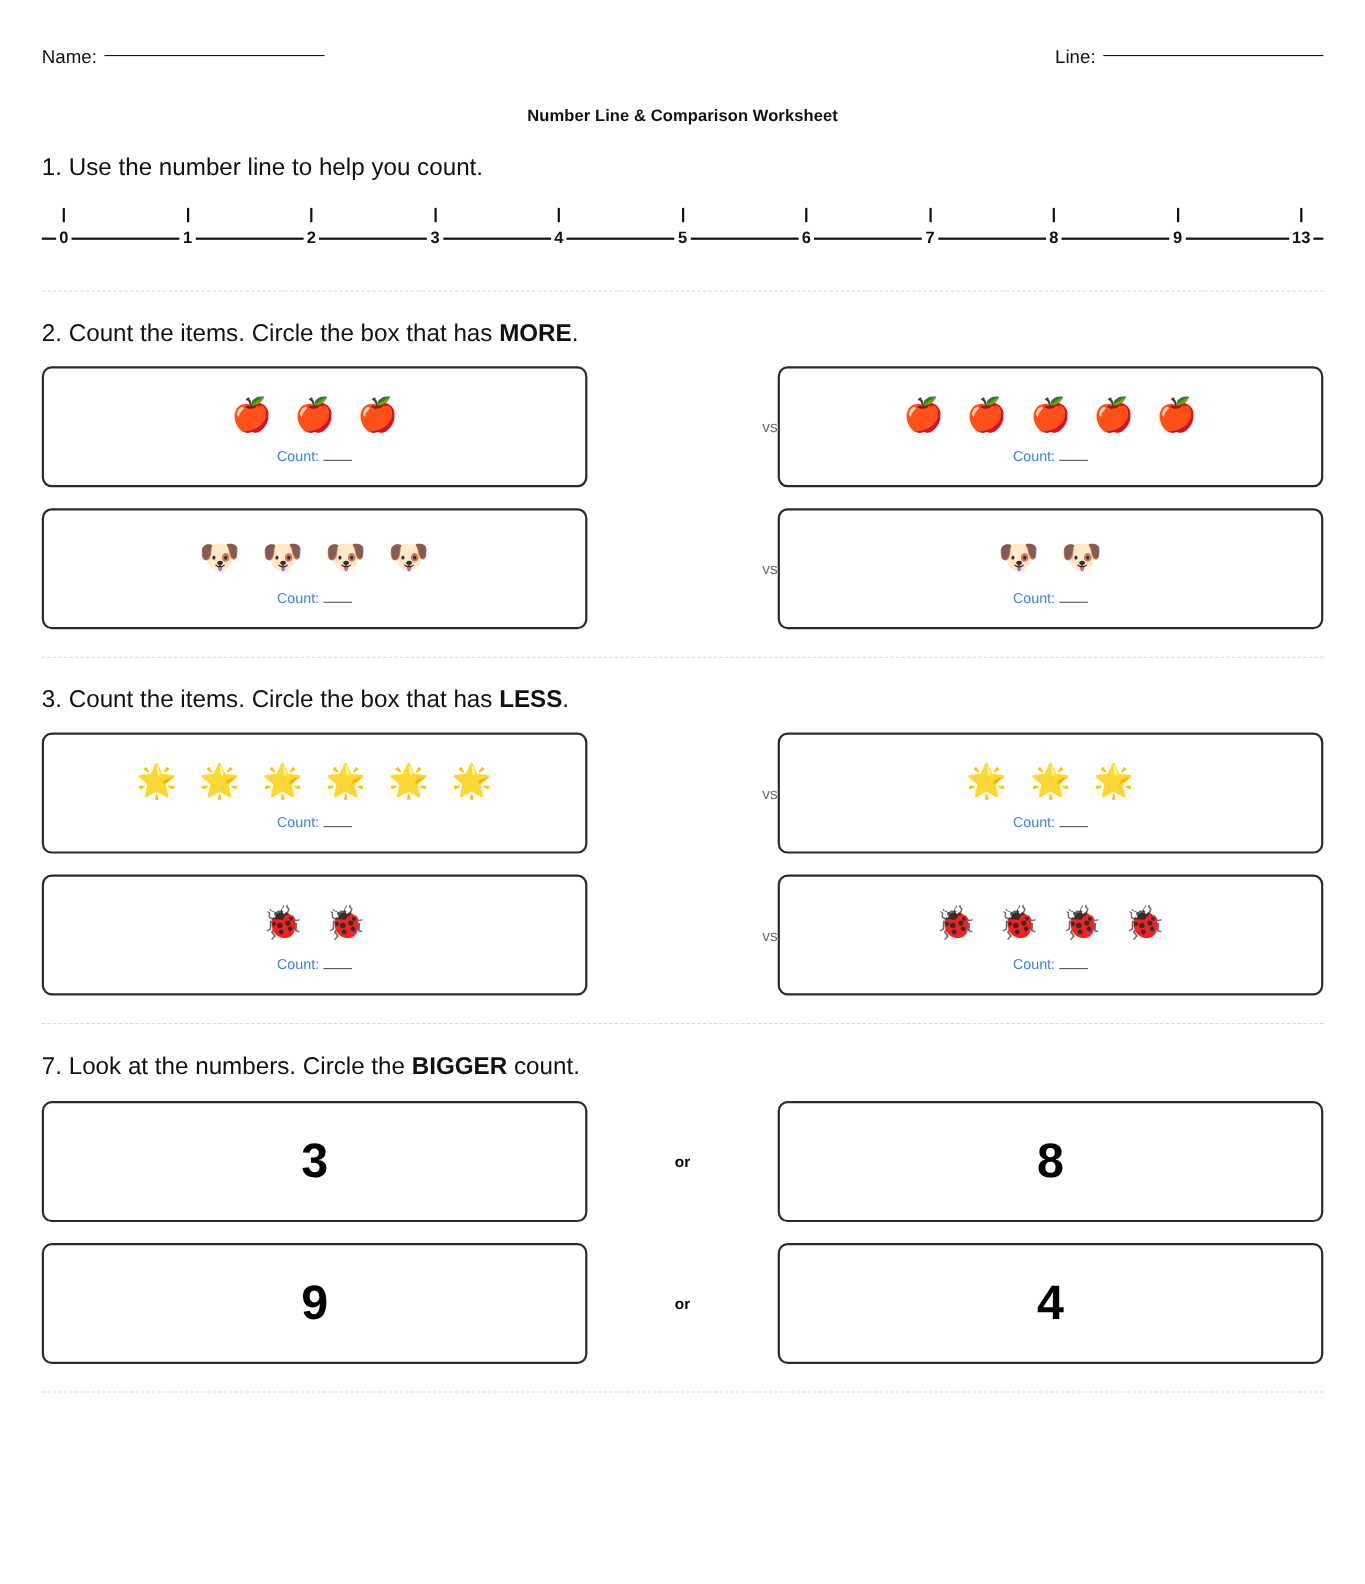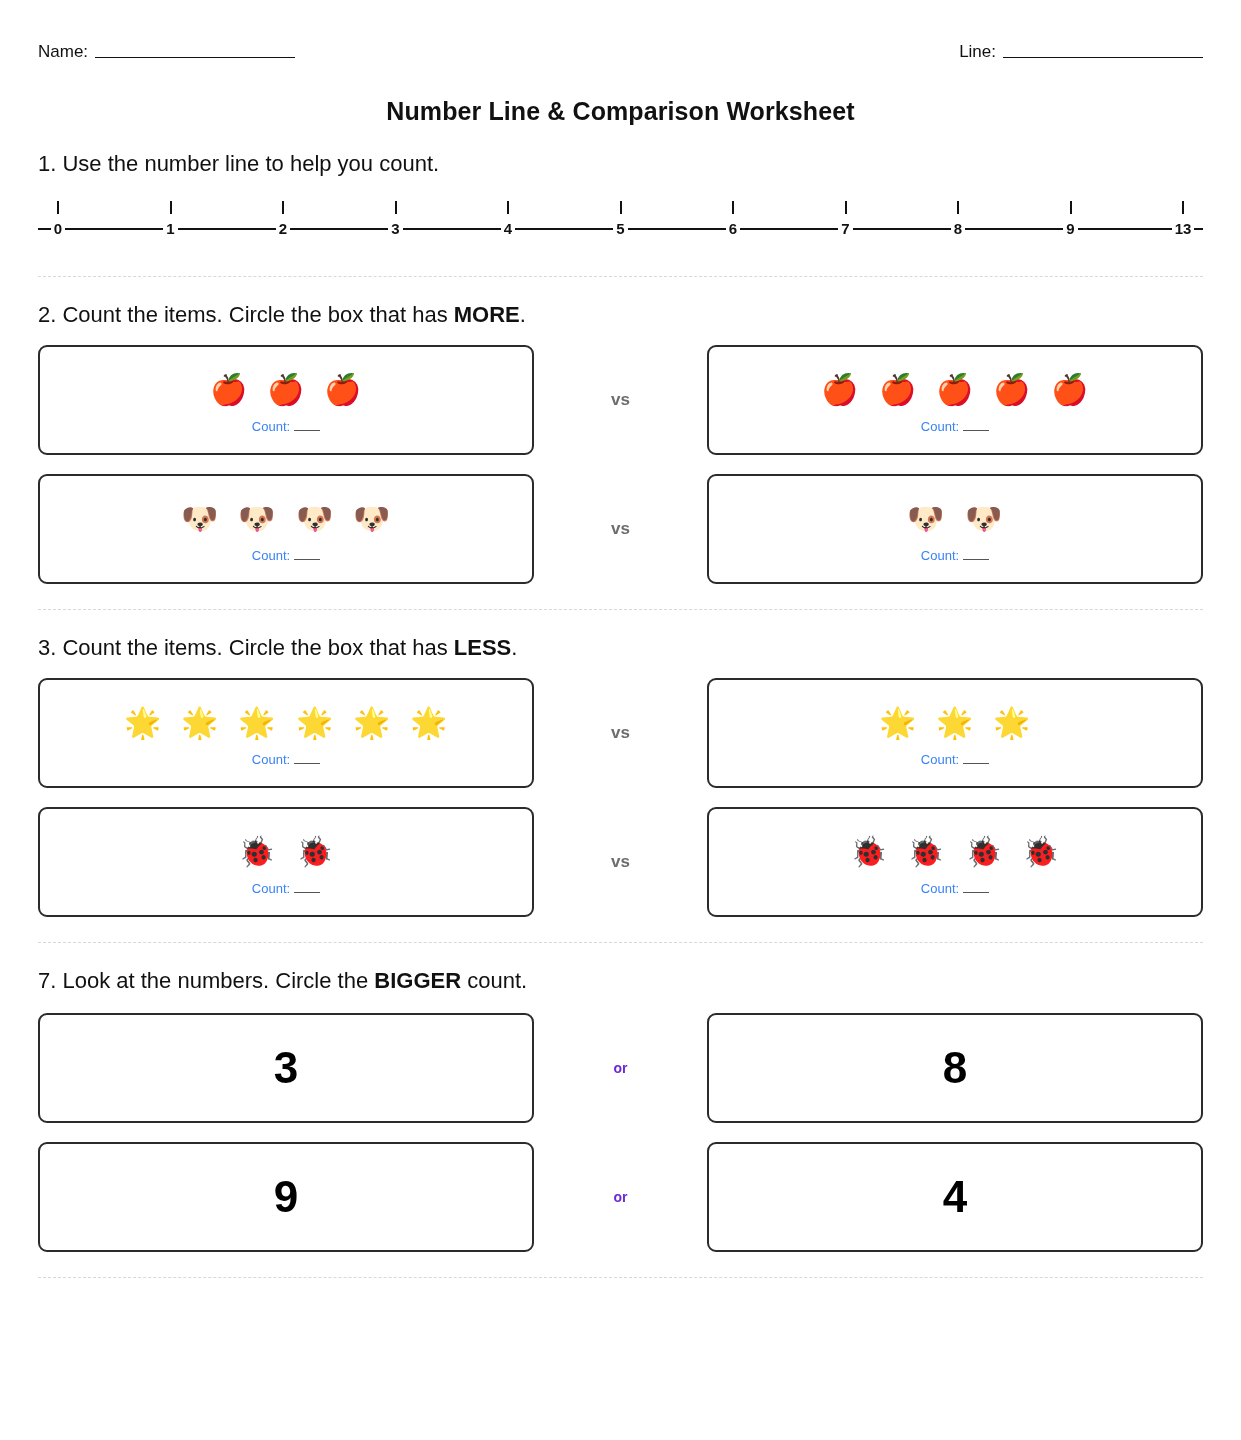--- a/index.html
+++ b/index.html
@@ -26,39 +26,39 @@
 
   
   .namedate {
     display: flex;
     justify-content: space-between;
     align-items: flex-end;
     height: 30px;
   }
   .nd-group {
     display: flex;
-    align-items: flex-end;
+    align-items: center;
     font-size: 17px;
     color: #111;
   }
   .nd-label { white-space: nowrap; line-height: 1; }
   .nd-rule {
     display: inline-block;
     border-bottom: 1.6px solid #111;
     height: 1px;
     margin-left: 7px;
     margin-bottom: 2px;
   }
   .nd-rule.name { width: 200px; }
   .nd-rule.date { width: 200px; }
 
   
   .title {
     text-align: center;
-    font-size: 25px;
+    font-size: 15px;
     font-weight: bold;
     color: #111;
     margin-top: 37px;
     letter-spacing: 0.1px;
   }
 
   
   .prompt {
     font-size: 22px;
     color: #111;
@@ -157,23 +157,23 @@
   .cmp-count .blank {
     display: inline-block;
     width: 26px;
     border-bottom: 1.5px solid #555;
     margin-left: 4px;
     height: 12px;
     vertical-align: baseline;
   }
   .cmp-vs {
     flex: 1 1 auto;
-    text-align: center;
-    font-size: 17px;
-    font-weight: bold;
+    text-align: right;
+    font-size: 14px;
+    font-weight: normal;
     color: #6d6d6d;
   }
 
   
   .cmp-row + .cmp-row { margin-top: 19px; }
 
   
   .num-row {
     display: flex;
     align-items: center;
@@ -194,21 +194,21 @@
     font-size: 44px;
     font-weight: bold;
     color: #000;
     line-height: 1;
   }
   .num-or {
     flex: 1 1 auto;
     text-align: center;
     font-size: 14px;
     font-weight: bold;
-    color: #6d28d9;
+    color: #000000;
   }
 </style>
 </head>
 <body>
 
 <div class="page">
 
   <div class="namedate">
     <div class="nd-group">
       <span class="nd-label">Name:</span>

